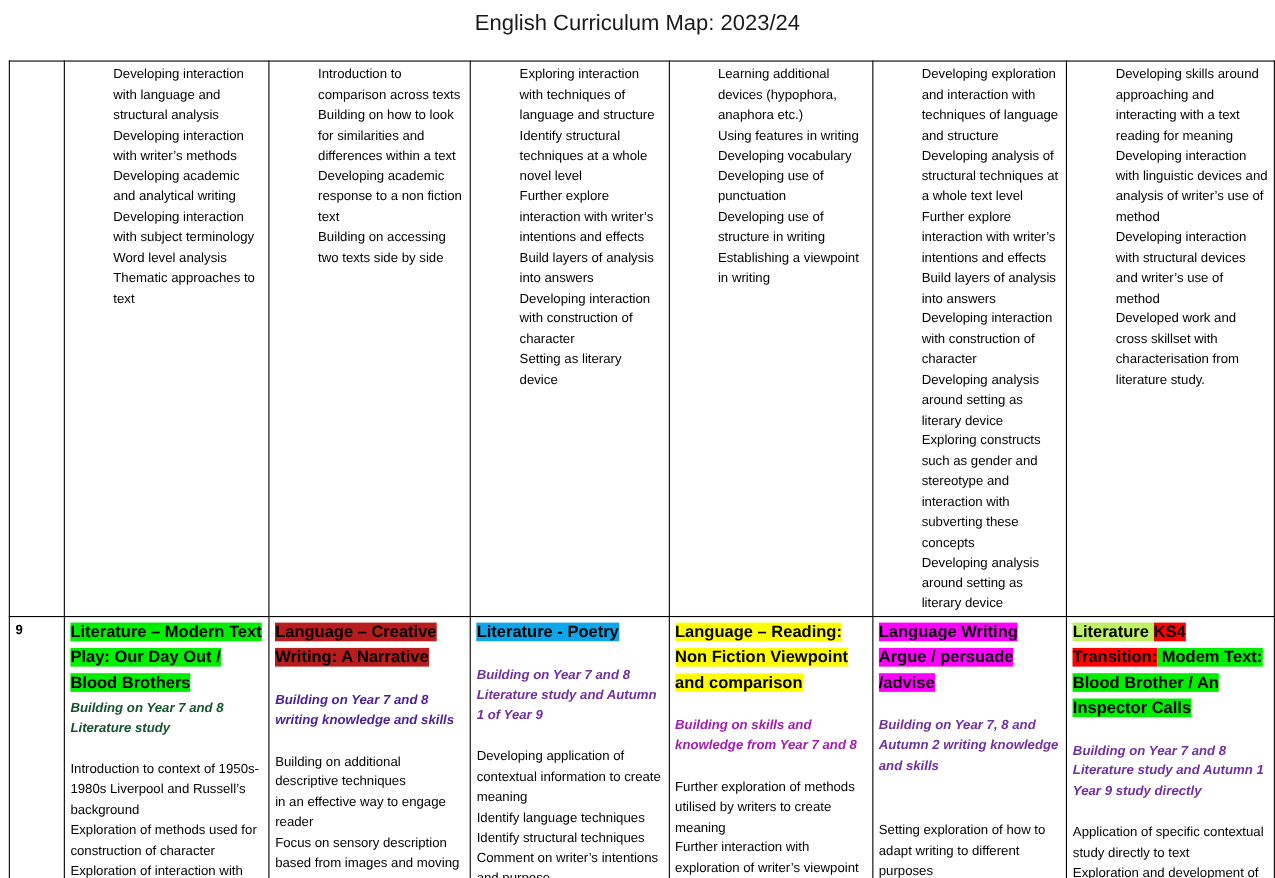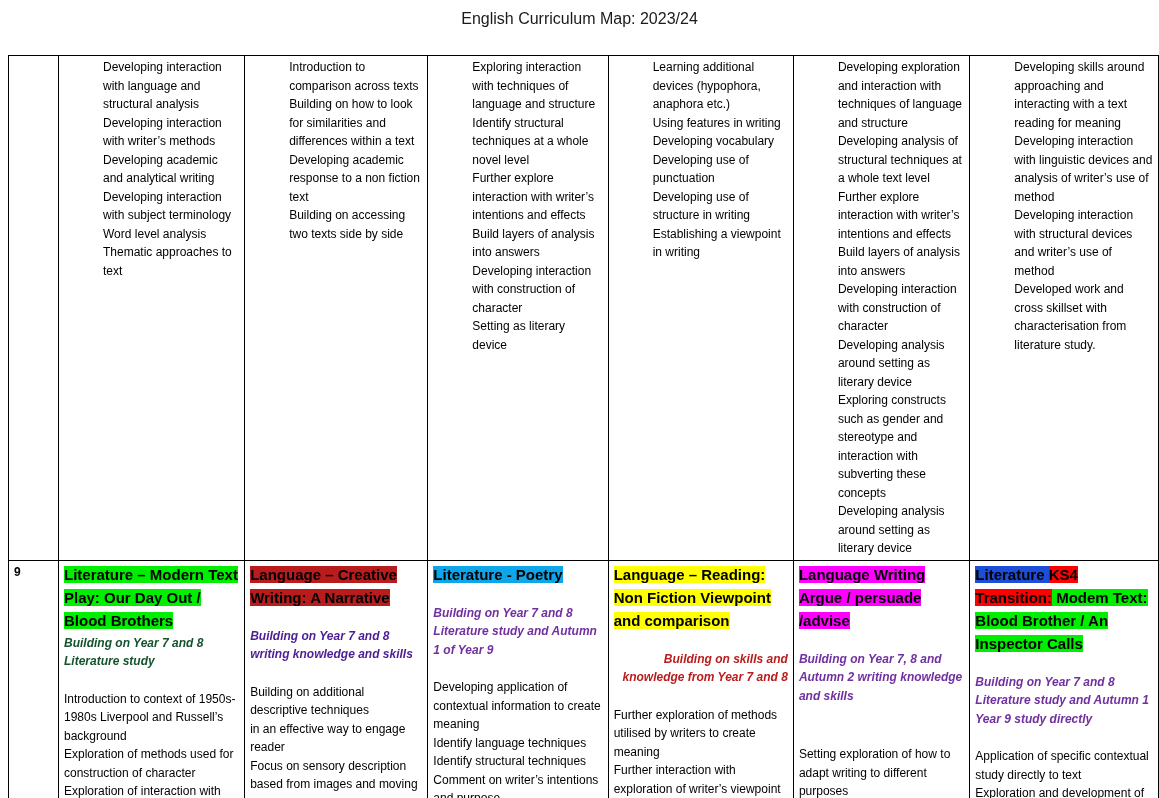--- a/index.html
+++ b/index.html
@@ -8,21 +8,21 @@
     background: #ffffff;
     overflow: hidden;
     font-family: "Liberation Sans", sans-serif;
     color: #000;
   }
   .page-title {
     position: absolute;
     top: 10px; left: 0;
     width: 100%;
     text-align: center;
-    font-size: 16px;
+    font-size: 20px;
     color: #1a1a1a;
   }
   table.cmap {
     position: absolute;
     left: 8px; top: 55px;
     border-collapse: collapse;
     table-layout: fixed;
   }
   table.cmap td {
     border: 1px solid #000;
@@ -144,35 +144,35 @@
       <div class="body-text">Developing application of contextual information to create meaning
 Identify language techniques
 Identify structural techniques
 Comment on writer’s intentions and purpose
 Build layers of analysis into answers
 Subject terminology – introduction to specific poetic devices</div>
     </td>
 
     <td>
       <div class="cell-title"><span style="background-color: rgb(255, 255, 0);">Language – Reading: Non Fiction Viewpoint and comparison</span></div>
-      <div class="cell-subtitle" style="color: #b91c1c; text-align: right;">Building on skills and knowledge from Year 7 and 8</div>
+      <div class="cell-subtitle" style="color: #a21caf;">Building on skills and knowledge from Year 7 and 8</div>
       <div class="body-text">Further exploration of methods utilised by writers to create meaning
 Further interaction with exploration of writer’s viewpoint
 Building on comparison across texts</div>
     </td>
 
     <td>
       <div class="cell-title"><span style="background-color: rgb(255, 0, 255);">Language Writing Argue / persuade /advise</span></div>
       <div class="cell-subtitle big-gap" style="color: rgb(112, 48, 160);">Building on Year 7, 8 and Autumn 2 writing knowledge and skills</div>
       <div class="body-text">Setting exploration of how to adapt writing to different purposes
 Applying additional linguistic devices to creative work
 Building on effective structural devices</div>
     </td>
 
     <td>
-      <div class="cell-title"><span style="background-color: #1d4ed8;">Literature </span><span style="background-color: rgb(255, 0, 0);">KS4 Transition:</span><span style="background-color: rgb(0, 238, 0);"> Modem Text: Blood Brother / An Inspector Calls</span></div>
+      <div class="cell-title"><span style="background-color: #bef264;">Literature </span><span style="background-color: rgb(255, 0, 0);">KS4 Transition:</span><span style="background-color: rgb(0, 238, 0);"> Modem Text: Blood Brother / An Inspector Calls</span></div>
       <div class="cell-subtitle" style="color: rgb(112, 48, 160);">Building on Year 7 and 8 Literature study and Autumn 1 Year 9 study directly</div>
       <div class="body-text">Application of specific contextual study directly to text
 Exploration and development of methods used for construction of character</div>
     </td>
   </tr>
 </tbody>
   </table>
 
 </body></html>

